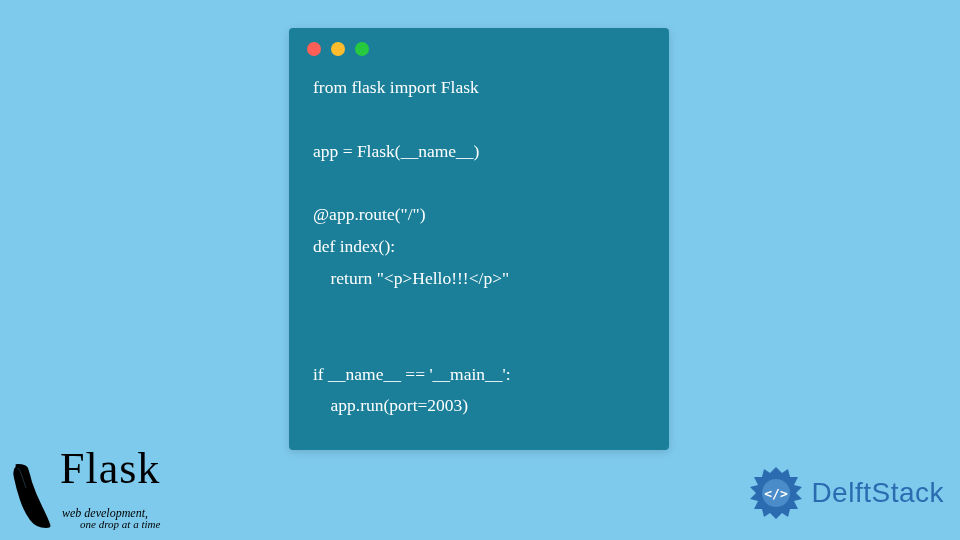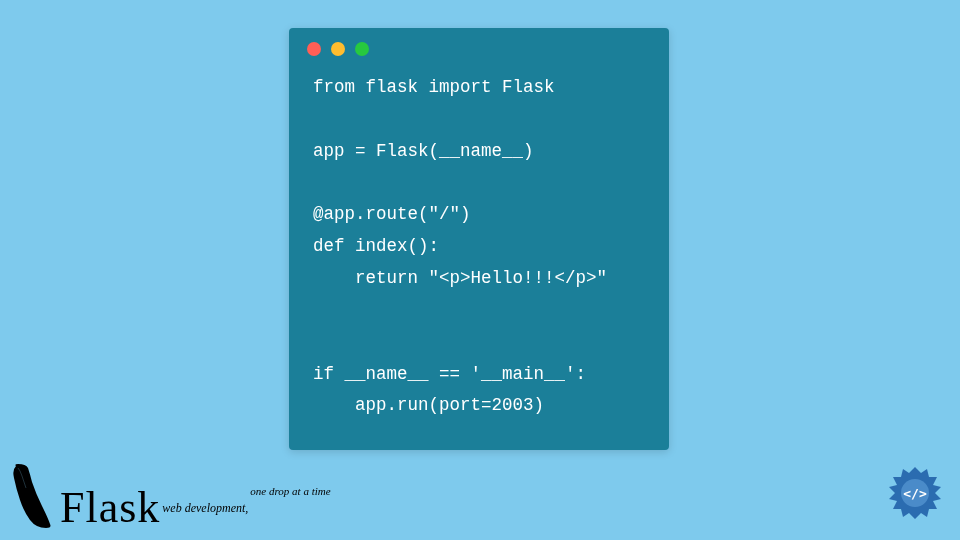--- a/index.html
+++ b/index.html
@@ -30,42 +30,42 @@
     width: 14px;
     height: 14px;
     border-radius: 50%;
   }
   .tl-red { background: #ff5f56; }
   .tl-yellow { background: #ffbd2e; }
   .tl-green { background: #27c93f; }
   .code-body {
     padding: 6px 24px 20px 24px;
     color: #ffffff;
-    font-family: Liberation Mono, monospace;
+    font-family: Liberation Serif, serif;
     font-size: 17.5px;
     line-height: 1.82;
     white-space: pre;
   }
   .flask-logo {
     position: absolute;
     left: 8px;
     bottom: 10px;
     display: flex;
     align-items: flex-end;
     gap: 6px;
     color: #000;
   }
   .flask-horn {
     width: 46px;
     height: 68px;
     position: relative;
   }
   .flask-text-wrap {
     display: flex;
-    flex-direction: row;
+    flex-direction: column;
     line-height: 1;
   }
   .flask-title {
     font-family: Georgia, "Times New Roman", serif;
     font-size: 44px;
     letter-spacing: 1px;
     color: #000;
   }
   .flask-sub1 {
     font-family: Georgia, serif;
@@ -74,20 +74,21 @@
     color: #000;
     margin-top: 16px;
     margin-left: 2px;
   }
   .flask-sub2 {
     font-family: Georgia, serif;
     font-style: italic;
     font-size: 11px;
     color: #000;
     margin-left: 2px;
+    text-align: right;
   }
   .delft-logo {
     position: absolute;
     right: 16px;
     bottom: 18px;
     display: flex;
     align-items: center;
     gap: 6px;
   }
   .delft-mark {
@@ -142,13 +143,14 @@
 <div class="delft-logo">
   <div class="delft-mark">
     <svg viewBox="0 0 58 58" width="58" height="58">
       <g transform="translate(29,29)">
         <polygon points="0,-26 6,-20 12,-24 14,-16 22,-16 18,-8 26,-6 20,0 26,6 18,8 22,16 14,16 12,24 6,20 0,26 -6,20 -12,24 -14,16 -22,16 -18,8 -26,6 -20,0 -26,-6 -18,-8 -22,-16 -14,-16 -12,-24 -6,-20" fill="#2b6cb0"></polygon>
         <circle r="14" fill="#4a8bc9"></circle>
         <text x="0" y="5" text-anchor="middle" font-family="monospace" font-size="13" font-weight="bold" fill="#fff">&lt;/&gt;</text>
       </g>
     </svg>
   </div>
+  <div class="delft-text">DelftStack</div>
 </div>
 
 </body></html>

